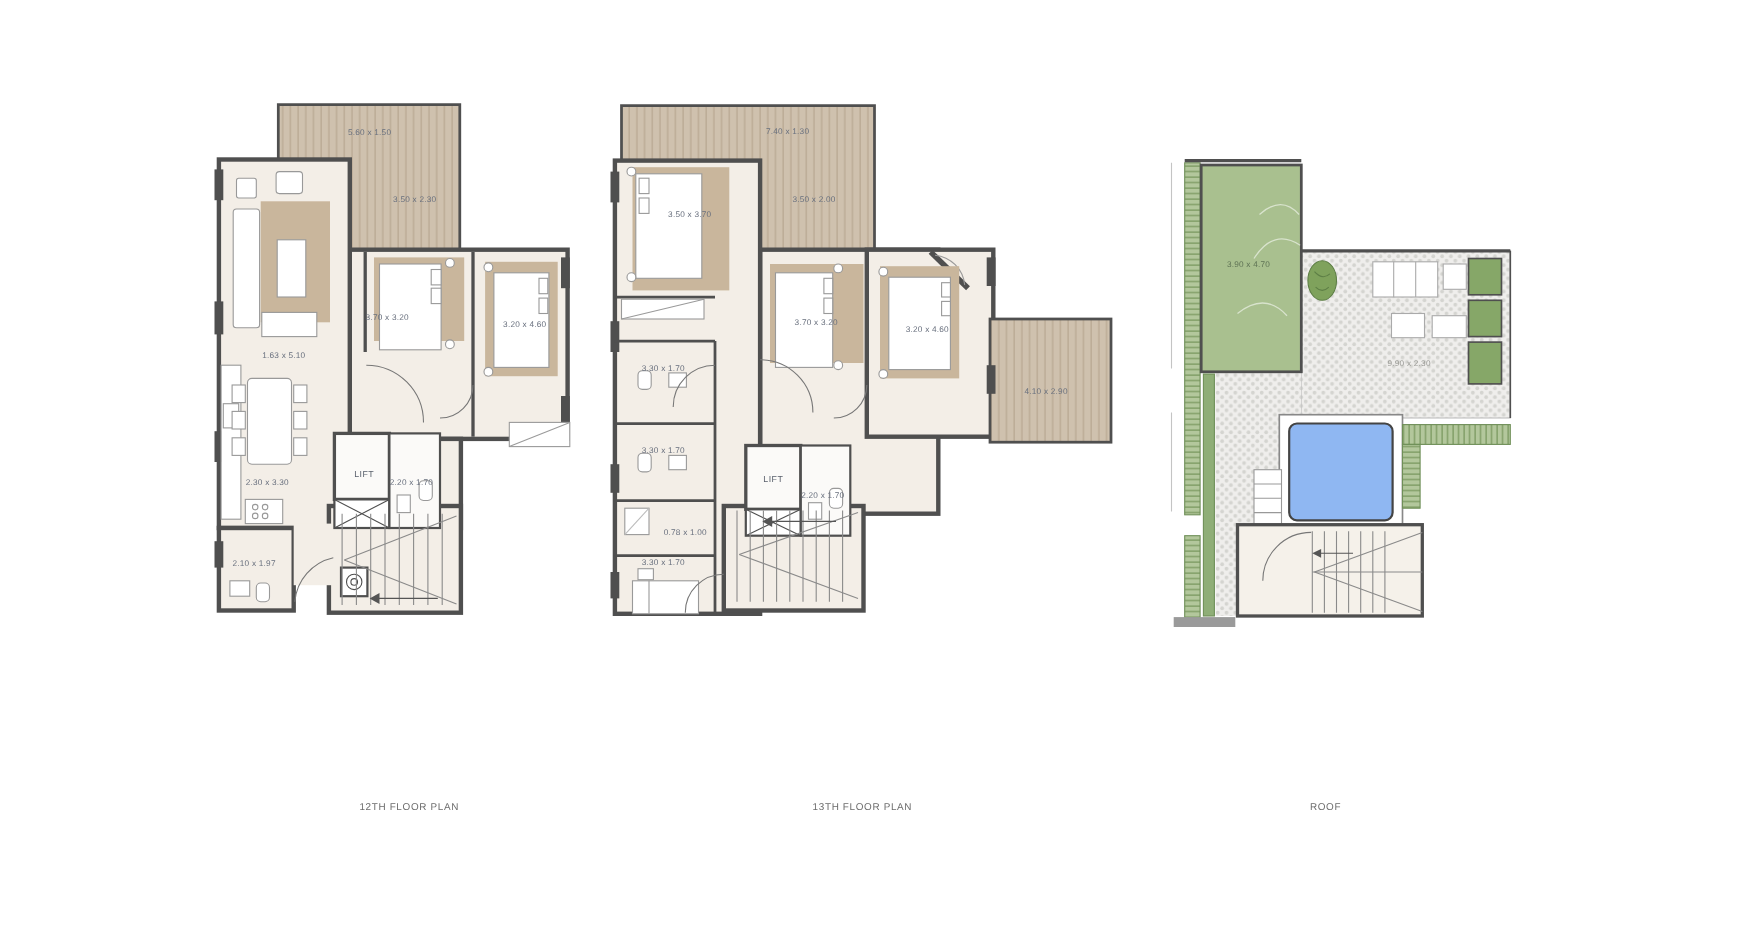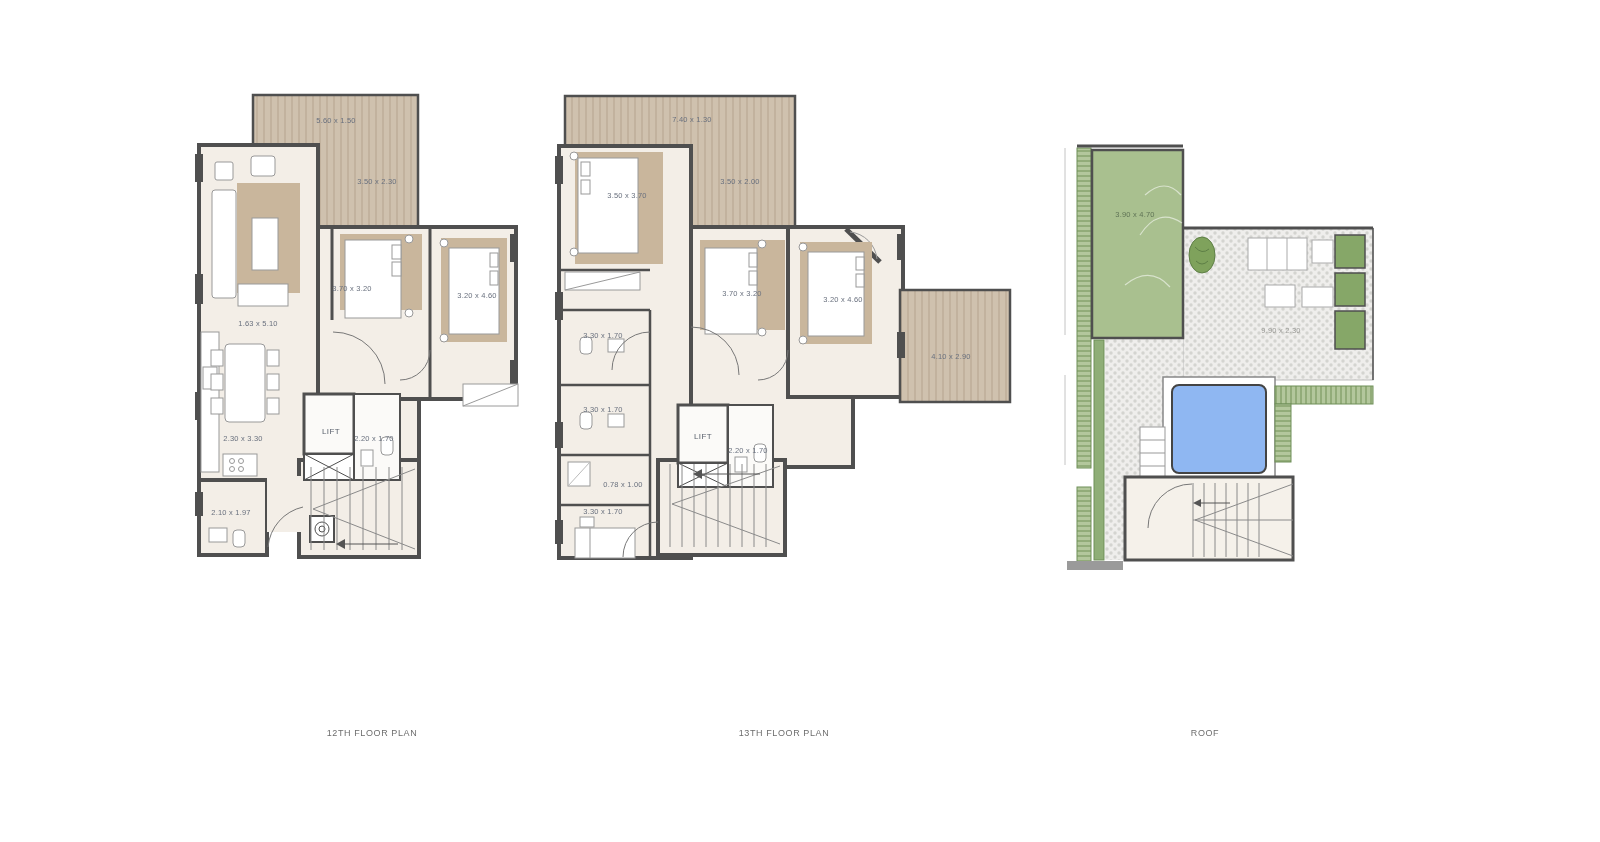--- a/index.html
+++ b/index.html
@@ -379,33 +379,33 @@
   <div class="dim" style="left:336px;top:120px">5.60 x 1.50</div>
   <div class="dim" style="left:377px;top:181px">3.50 x 2.30</div>
   <div class="dim" style="left:258px;top:323px">1.63 x 5.10</div>
   <div class="dim" style="left:352px;top:288px">3.70 x 3.20</div>
   <div class="dim" style="left:477px;top:295px">3.20 x 4.60</div>
   <div class="dim" style="left:243px;top:438px">2.30 x 3.30</div>
   <div class="dim lift" style="left:331px;top:431px">LIFT</div>
   <div class="dim" style="left:374px;top:438px">2.20 x 1.70</div>
   <div class="dim" style="left:231px;top:512px">2.10 x 1.97</div>
 
-  <div class="dim" style="left:692px;top:119px">7.40 x 1.30</div>
+  <div class="dim" style="left:716px;top:119px">7.40 x 1.30</div>
   <div class="dim" style="left:740px;top:181px">3.50 x 2.00</div>
   <div class="dim" style="left:627px;top:195px">3.50 x 3.70</div>
   <div class="dim" style="left:742px;top:293px">3.70 x 3.20</div>
   <div class="dim" style="left:843px;top:299px">3.20 x 4.60</div>
   <div class="dim" style="left:951px;top:356px">4.10 x 2.90</div>
   <div class="dim" style="left:603px;top:335px">3.30 x 1.70</div>
   <div class="dim" style="left:603px;top:409px">3.30 x 1.70</div>
   <div class="dim" style="left:623px;top:484px">0.78 x 1.00</div>
   <div class="dim" style="left:603px;top:511px">3.30 x 1.70</div>
   <div class="dim lift" style="left:703px;top:436px">LIFT</div>
   <div class="dim" style="left:748px;top:450px">2.20 x 1.70</div>
 
-  <div class="dim" style="left:1135px;top:214px;color:#5f7355">3.90 x 4.70</div>
+  <div class="dim" style="left:1135px;top:240px;color:#5f7355">3.90 x 4.70</div>
   <div class="dim" style="left:1281px;top:330px;color:#9a9a96">9.90 x 2.30</div>
 
   <div class="caption" style="left:372px;top:733px">12TH FLOOR PLAN</div>
   <div class="caption" style="left:784px;top:733px">13TH FLOOR PLAN</div>
   <div class="caption" style="left:1205px;top:733px">ROOF</div>
 
 </div>
 
 </body></html>

